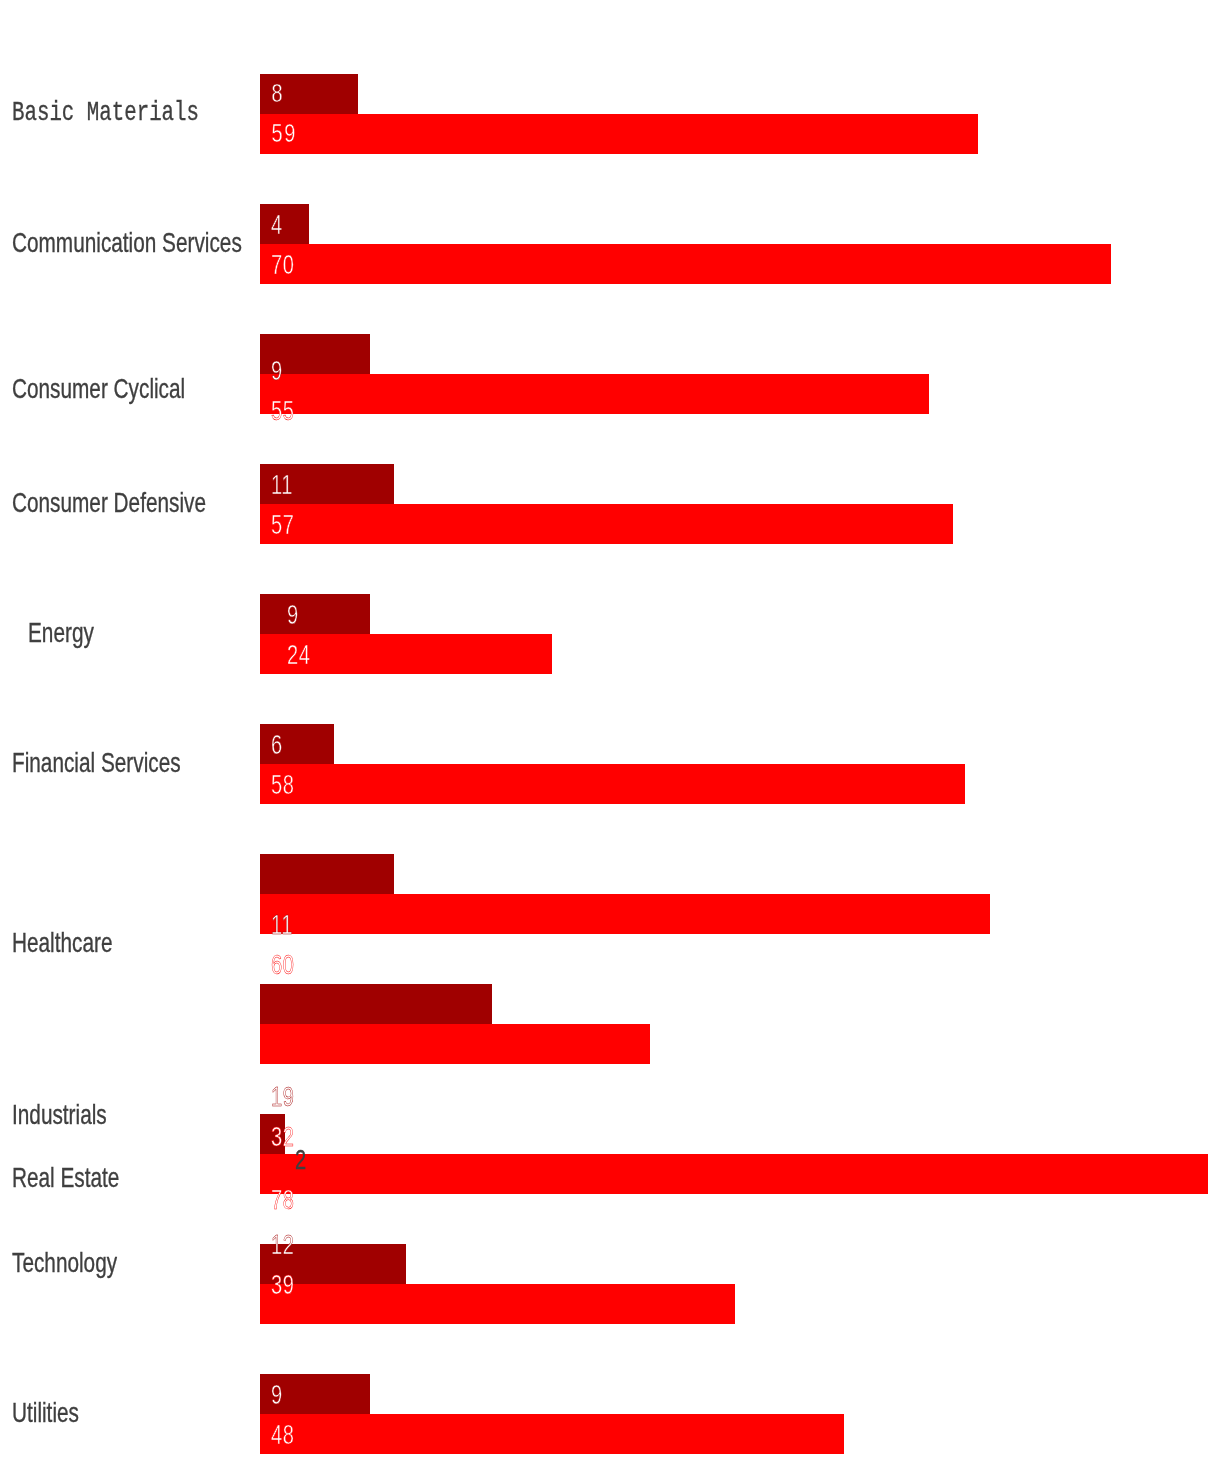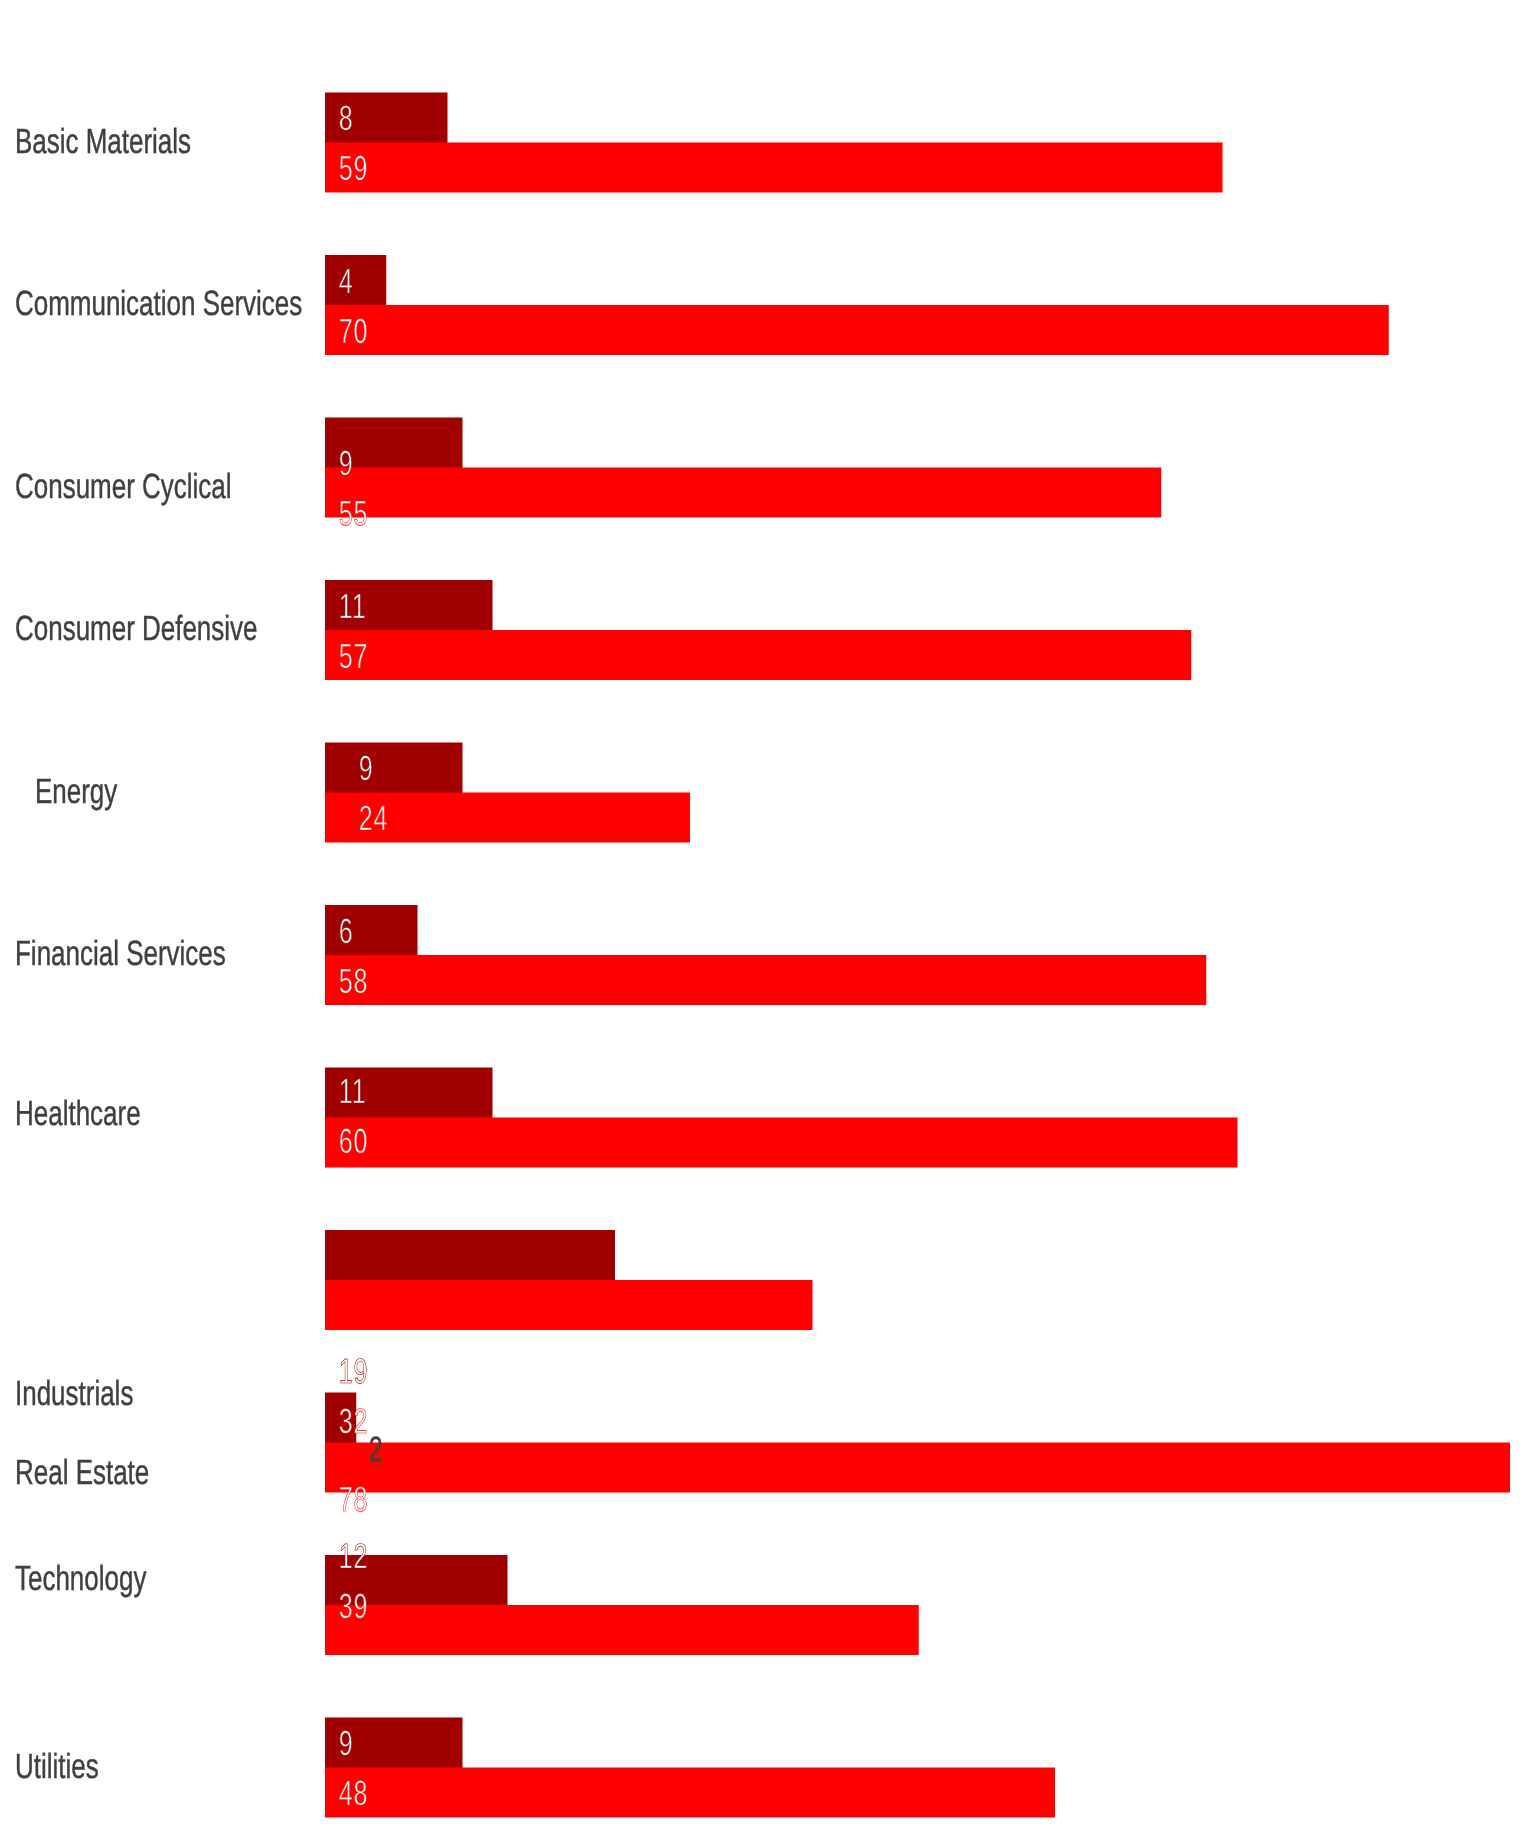--- a/index.html
+++ b/index.html
@@ -64,21 +64,21 @@
       <rect x="260" y="1114" width="25" height="41" fill="#a00000"></rect>
       <rect x="260" y="1154" width="948" height="40" fill="#ff0000"></rect>
       <rect x="260" y="1244" width="146" height="41" fill="#a00000"></rect>
       <rect x="260" y="1284" width="475" height="40" fill="#ff0000"></rect>
       <rect x="260" y="1374" width="110" height="41" fill="#a00000"></rect>
       <rect x="260" y="1414" width="584" height="40" fill="#ff0000"></rect>
     </svg>
 
 
   <div id="rows">
-      <div class="row" style="top: 74px;">
+      <div class="row" style="top: 74px; font-family: Liberation Mono, monospace;">
         <div class="cat-label">Basic Materials</div>
         <div class="bar-val" style="top: 5.7px; left: 270.8px; -webkit-text-stroke: 0.5px rgb(160, 0, 0);">8</div>
         <div class="bar-val" style="top: 45.7px; left: 270.8px; -webkit-text-stroke: 0.5px rgb(255, 0, 0);">59</div>
       </div>
       <div class="row" style="top: 204px;">
         <div class="cat-label">Communication Services</div>
         <div class="bar-val" style="top: 5.7px; left: 270.8px; -webkit-text-stroke: 0.5px rgb(160, 0, 0);">4</div>
         <div class="bar-val" style="top: 45.7px; left: 270.8px; -webkit-text-stroke: 0.5px rgb(255, 0, 0);">70</div>
       </div>
       <div class="row" style="top: 350px;">
@@ -94,21 +94,21 @@
       <div class="row" style="top: 594px; margin-left: 16px;">
         <div class="cat-label">Energy</div>
         <div class="bar-val" style="top: 5.7px; left: 270.8px; -webkit-text-stroke: 0.5px rgb(160, 0, 0);">9</div>
         <div class="bar-val" style="top: 45.7px; left: 270.8px; -webkit-text-stroke: 0.5px rgb(255, 0, 0);">24</div>
       </div>
       <div class="row" style="top: 724px;">
         <div class="cat-label">Financial Services</div>
         <div class="bar-val" style="top: 5.7px; left: 270.8px; -webkit-text-stroke: 0.5px rgb(160, 0, 0);">6</div>
         <div class="bar-val" style="top: 45.7px; left: 270.8px; -webkit-text-stroke: 0.5px rgb(255, 0, 0);">58</div>
       </div>
-      <div class="row" style="top: 852px;">
+      <div class="row" style="top: 904px;">
         <div class="cat-label">Healthcare</div>
         <div class="bar-val" style="top: 5.7px; left: 270.8px; -webkit-text-stroke: 0.5px rgb(160, 0, 0);">11</div>
         <div class="bar-val" style="top: 45.7px; left: 270.8px; -webkit-text-stroke: 0.5px rgb(255, 0, 0);">60</div>
       </div>
       <div class="row" style="top: 1044px; margin-top: 32px;">
         <div class="cat-label">Industrials</div>
         <div class="bar-val" style="top: 5.7px; left: 270.8px; -webkit-text-stroke: 0.5px rgb(160, 0, 0);">19</div>
         <div class="bar-val" style="top: 45.7px; left: 270.8px; -webkit-text-stroke: 0.5px rgb(255, 0, 0);">32</div>
       </div>
       <div class="row" style="top: 1139px;">

